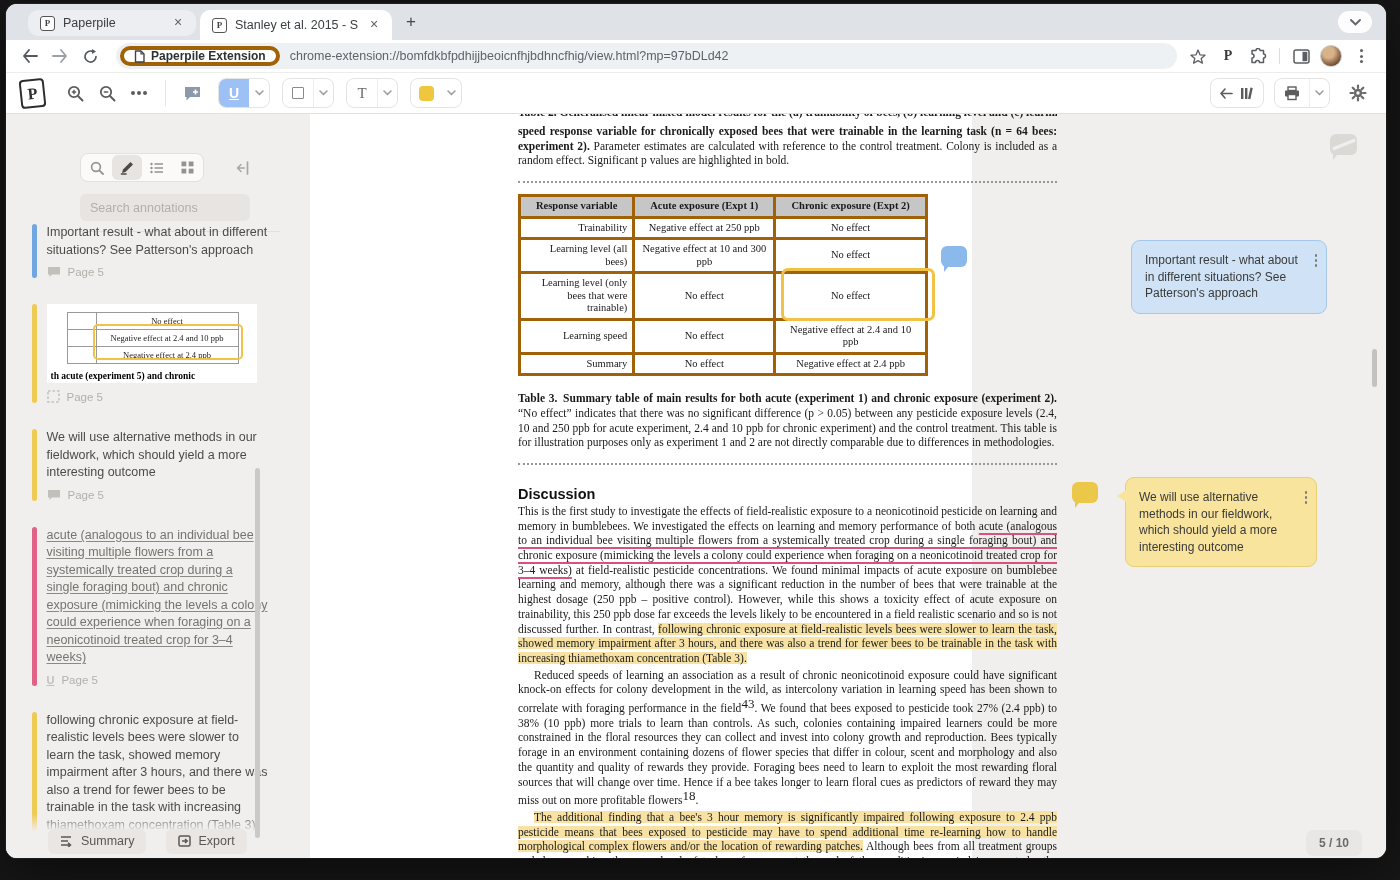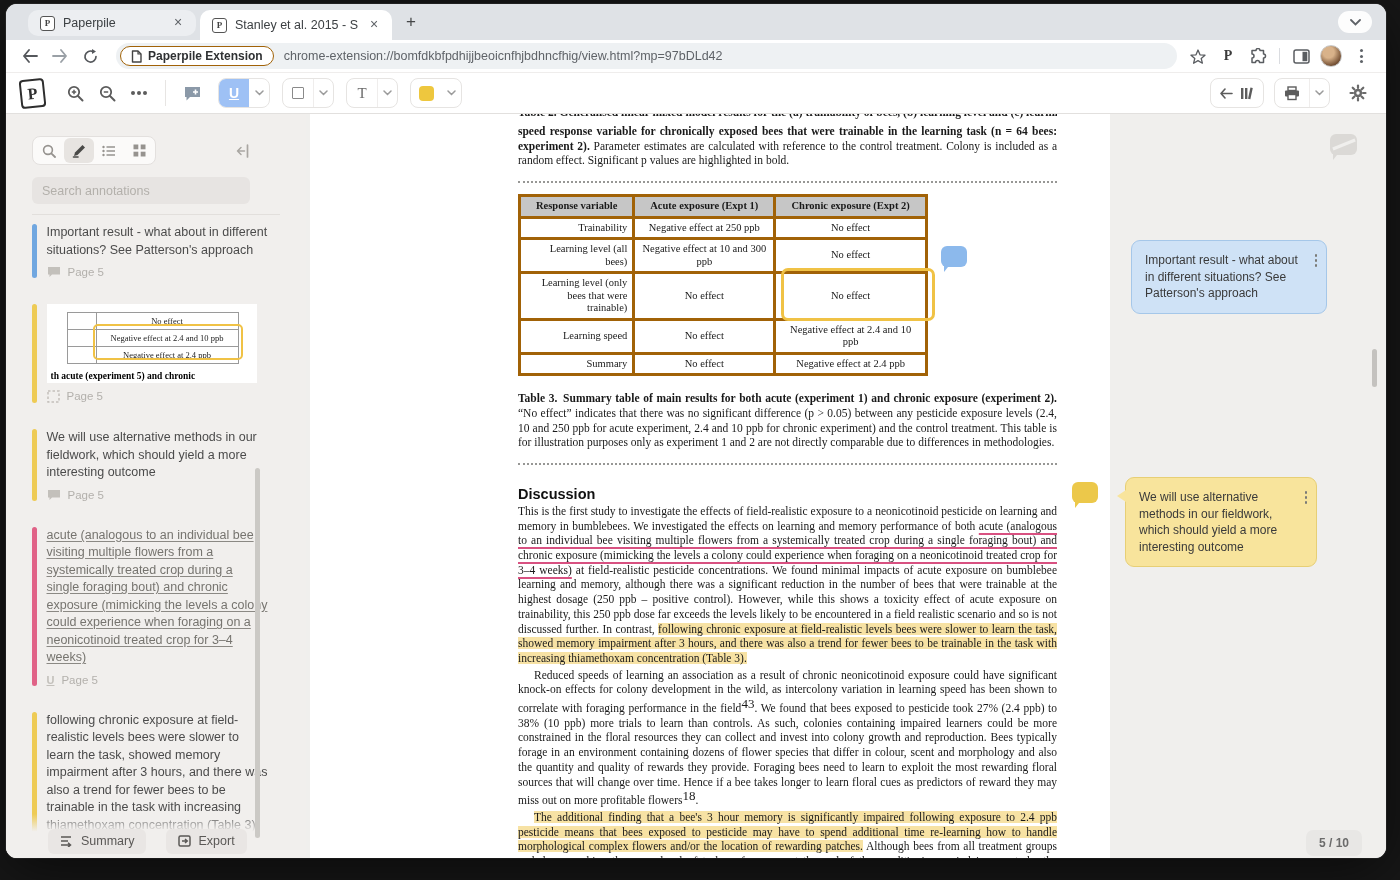--- a/index.html
+++ b/index.html
@@ -23,21 +23,21 @@
   .tab-close { color:#5f6368; font-size:14px; width:16px; height:16px; line-height:15px; text-align:center; border-radius:8px; flex:none; }
   .newtab { color:#454748; font-size:17px; width:26px; height:26px; line-height:25px; text-align:center; margin:0 0 5px 6px; border-radius:13px; }
   .tabsearch { position:absolute; right:14px; top:7px; width:34px; height:22px; background:#fdfdfd; border-radius:12px;
     display:grid; place-items:center; color:#5f6368; }
 
   
   .addressbar { height:32px; background:#fff; display:flex; align-items:center; padding:0 12px; }
   .navbtn { width:24px; height:24px; display:grid; place-items:center; color:#55585c; margin-right:6px; border-radius:12px; flex:none; }
   .navbtn.fwd { color:#9aa0a6; }
   .urlbox { flex:1; height:26px; background:#eef1f3; border-radius:13px; display:flex; align-items:center; padding:0 4px; margin:0 8px; overflow:hidden; }
-  .chip { background:#fff; border:1px solid #a16207; border-radius:11px; height:20px; display:flex; align-items:center; gap:6px;
+  .chip { background:#fff; border:4px solid #a16207; border-radius:11px; height:20px; display:flex; align-items:center; gap:6px;
     padding:0 10px; font-size:12px; font-weight:bold; color:#2f3133; flex:none; }
   .url { font-size:12.5px; color:#5f6368; margin-left:10px; white-space:nowrap; }
   .abar-icons { display:flex; align-items:center; gap:4px; flex:none; }
   .abar-icons .ib { width:26px; height:26px; display:grid; place-items:center; color:#5a5d61; border-radius:13px; }
   .ext-p { font:bold 14px "Liberation Serif", serif; color:#3b3b3b; }
   .vsep { width:1px; height:16px; background:#dadce0; margin:0 4px; }
   .avatar { width:22px; height:22px; border-radius:11px;
     background:radial-gradient(circle at 38% 32%, #d8b28a 0 30%, #7a5538 70%, #3d2a1c 100%); border:1px solid #c9c9c9; }
   .kebab, .kebab-s { display:flex; flex-direction:column; gap:2.5px; align-items:center; }
   .kebab i, .kebab-s i { width:3px; height:3px; border-radius:2px; background:#5f6368; display:block; }
@@ -61,57 +61,57 @@
   .ttool { font:15px "Liberation Serif", serif; color:#6a6a6a; }
   .pp-right { margin-left:auto; display:flex; align-items:center; }
   .toolgroup.right { margin-right:10px; }
   .gearbtn { width:28px; height:28px; display:grid; place-items:center; color:#6a6a6a; margin-left:4px; }
 
   
   .content { display:flex; height:744px; }
 
   
   .sidebar { width:300px; background:#f1efed; position:relative; flex:none; overflow:hidden; }
-  .side-top { padding:22px 56px 0 26px; }
+  .side-top { padding:39px 56px 0 26px;margin-left:48px; }
   .segrow { display:flex; align-items:center; }
   .segctl { display:flex; border:1px solid #e3e0de; background:#fbfaf9; border-radius:8px; padding:1px; }
   .seg { width:30px; height:25px; display:grid; place-items:center; color:#96938f; border-radius:6px; }
   .seg.active { background:#e7e4e1; color:#4a4a48; }
   .collapse { margin-left:auto; color:#a9a6a2; }
   .searchbox { margin-top:12px; height:27px; background:#e7e4e2; border-radius:6px; display:flex; align-items:center; padding:0 10px;
     font-size:12.5px; color:#b3b0ab; }
   .sdivider { height:1px; background:#e2dfdc; margin:10px -30px 0 0; }
   .cards { position:absolute; left:26px; right:20px; top:102px; bottom:0; overflow:hidden; }
   .card { display:flex; gap:10px; margin-bottom:26px; }
   .cbar { width:4.5px; border-radius:3px; flex:none; }
   .cbar.blue { background:#71a7e0; } .cbar.yellow { background:#eecb55; } .cbar.pink { background:#e06287; }
   .cbody { width:222px; }
   .ctext { font-size:12.5px; line-height:17.5px; color:#4b4b4b; }
   .ctext.ulined { color:#76746f; text-decoration:underline; text-decoration-color:#8b8984; text-underline-offset:2px; }
-  .cmeta { display:flex; align-items:flex-start; gap:7px; margin-top:7px; font-size:11.5px; color:#b3b0ac; }
+  .cmeta { display:flex; align-items:flex-end; gap:7px; margin-top:7px; font-size:11.5px; color:#b3b0ac; }
   .cmeta svg, .cmeta .u-ic { color:#c3c0bb; }
   .u-ic { font:bold 11px "Liberation Sans", sans-serif; text-decoration:underline; }
   
   .thumb { background:#fff; width:210px; padding:8px 0 2px 2px; position:relative; font-family:"Liberation Serif", serif; }
   .mini-t { margin-left:18px; width:172px; position:relative; color:#222; }
   .mrow { display:flex; border-bottom:1px solid #9a9a9a; }
   .mrow:first-child { border-top:1px solid #9a9a9a; }
   .mstub { width:30px; border-right:1px solid #9a9a9a; border-left:1px solid #9a9a9a; }
   .mcell { flex:1; text-align:center; font-size:8.5px; padding:3px 1px; border-right:1px solid #9a9a9a; white-space:nowrap; }
   .mini-rect { position:absolute; left:26px; top:12px; width:150px; height:36px; border:2.5px solid #f0c245; border-radius:5px; }
   .mini-cap { font:bold 9.5px "Liberation Serif", serif; margin:7px 0 0 2px; white-space:nowrap; overflow:hidden; }
   .bottombar { position:absolute; left:0; right:0; bottom:0; height:44px;
     background:linear-gradient(rgba(241,239,237,0), #f1efed 40%); display:flex; align-items:center; padding:10px 0 0 42px; gap:20px; }
   .bbtn { background:#e9e6e4; border-radius:6px; height:25px; display:flex; align-items:center; gap:7px; padding:0 12px;
     font-size:12.5px; color:#5a5856; }
   .side-scroll { position:absolute; left:249px; top:354px; width:5px; height:370px; border-radius:3px; background:#cbc9c5; }
 
   
   .viewer { flex:1; position:relative; background:#f0efed; overflow:hidden; }
-  .page { position:absolute; left:4px; top:0; width:800px; height:744px; background:#fff;padding-left:24px; }
+  .page { position:absolute; left:4px; top:0; width:662px; height:744px; background:#fff;padding-left:24px; }
   .pdfcol { position:absolute; left:208px; top:0; width:539px; font-family:"Liberation Serif", serif;
     font-size:11.5px; line-height:14.7px; color:#191919; text-align:justify; }
   .clipline { height:7px; overflow:hidden; margin-top:0; }
   .clipline div { margin-top:-9px; font-weight:bold; white-space:nowrap; }
   .cap { margin-top:3px; }
   .dotted { border-top:2px dotted #979795; margin:13px 0 0 0; height:0; }
   .tablewrap { position:relative; margin-top:11px; width:412px; }
   table.ptable { border-collapse:collapse; width:410px; font-size:10.5px; line-height:12.5px; }
   .ptable th, .ptable td { border:3px solid #a16207; padding:3px 5px; }
   .ptable th { background:#c6c6c6; font-weight:bold; text-align:center; }

